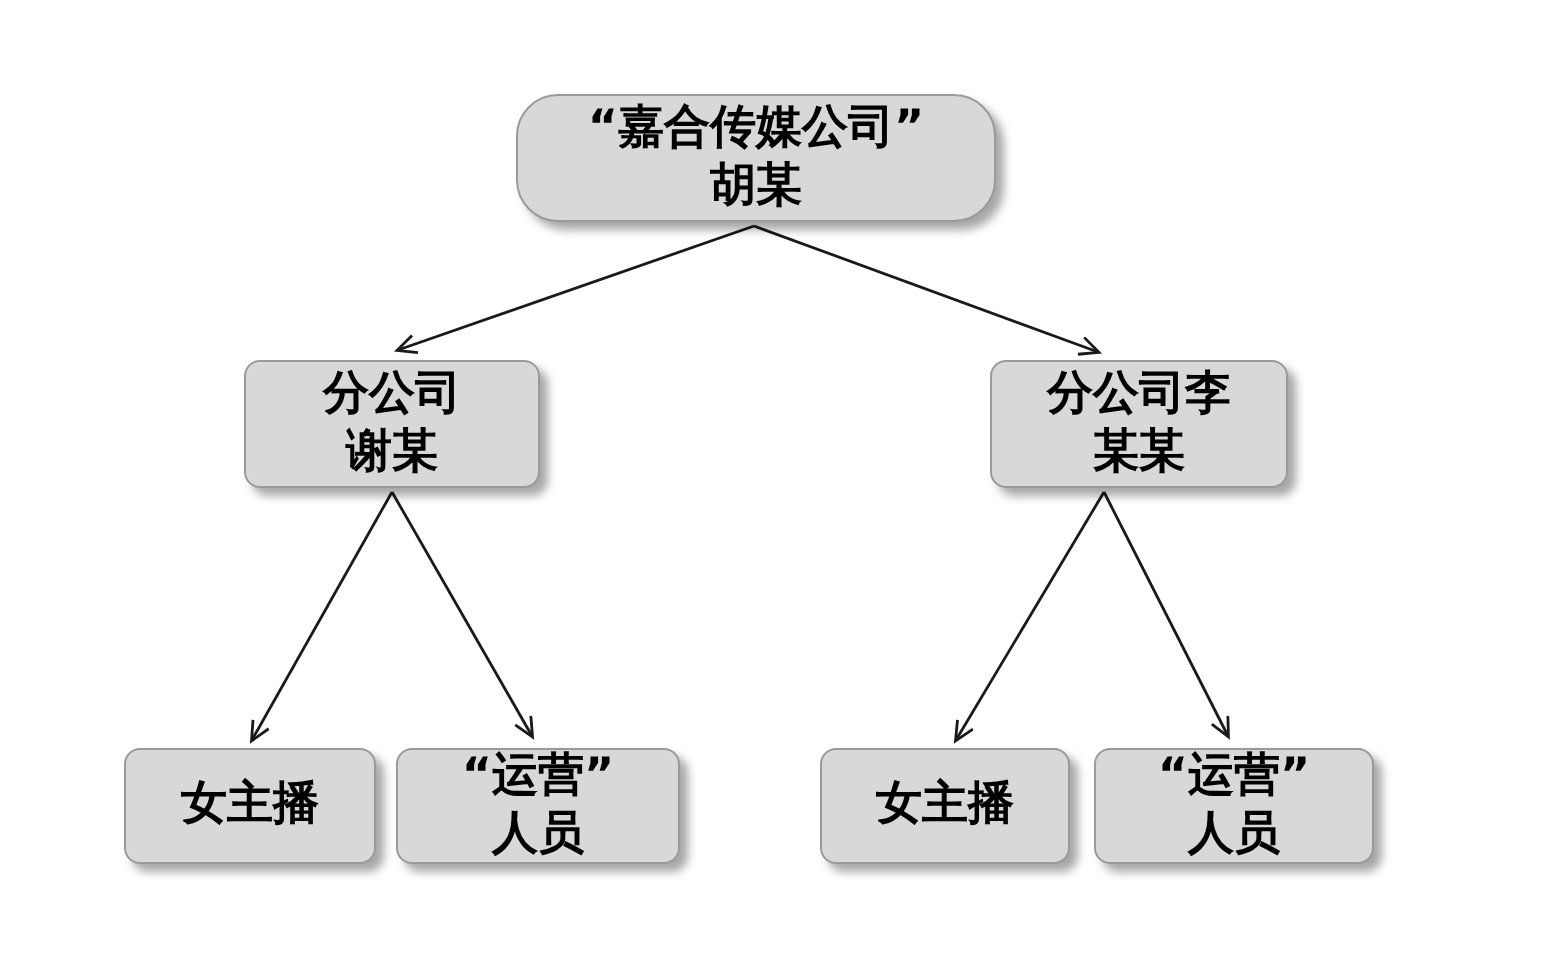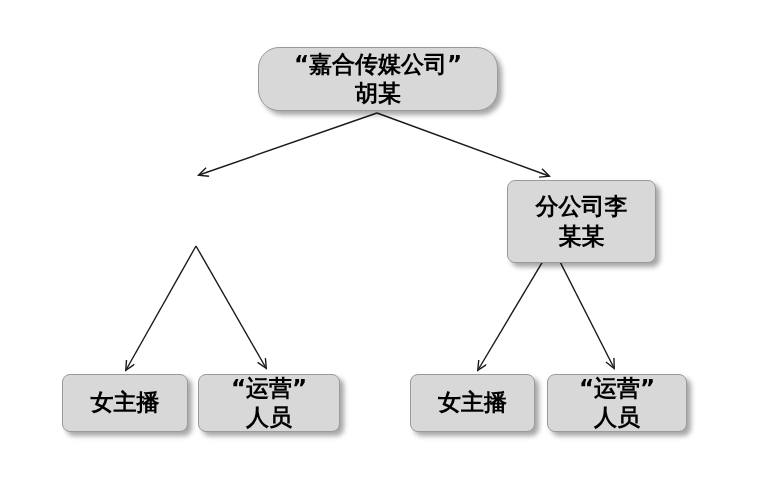--- a/index.html
+++ b/index.html
@@ -35,21 +35,21 @@
     border: 1px solid #9a9a9a;
     border-radius: 8px;
     box-shadow: 4px 4px 5px rgba(0,0,0,0.35);
     color: #000000;
     font-weight: bold;
     font-size: 23px;
     line-height: 1.28;
   }
   .node-root        { left: 258px; top: 47px;  width: 240px; height: 64px; border-radius: 21px; }
   .node-branch-left { left: 122px; top: 180px; width: 148px; height: 64px; }
-  .node-branch-right{ left: 507px; top: 180px; width: 149px; height: 83px; }
+  .node-branch-right{ left: 495px; top: 180px; width: 149px; height: 64px; }
   .node-anchor-left { left: 62px;  top: 374px; width: 126px; height: 58px; }
   .node-ops-left    { left: 198px; top: 374px; width: 142px; height: 58px; }
   .node-anchor-right{ left: 410px; top: 374px; width: 125px; height: 58px; }
   .node-ops-right   { left: 547px; top: 374px; width: 140px; height: 58px; }
   .edge {
     stroke: #1a1a1a;
     stroke-width: 1.4;
     fill: none;
   }
 </style>
@@ -68,20 +68,22 @@
     <line class="edge" x1="377" y1="113" x2="549" y2="176" marker-end="url(#arrowhead)"></line>
     <line class="edge" x1="196" y1="246" x2="126" y2="370" marker-end="url(#arrowhead)"></line>
     <line class="edge" x1="196" y1="246" x2="266" y2="368" marker-end="url(#arrowhead)"></line>
     <line class="edge" x1="552" y1="246" x2="478" y2="370" marker-end="url(#arrowhead)"></line>
     <line class="edge" x1="552" y1="246" x2="614" y2="368" marker-end="url(#arrowhead)"></line>
   </svg>
 
   <div class="node node-root">“嘉合传媒公司”
 胡某</div>
 
+  <div class="node node-branch-left">分公司
+谢某</div>
 
   <div class="node node-branch-right">分公司李
 某某</div>
 
   <div class="node node-anchor-left">女主播</div>
 
   <div class="node node-ops-left">“运营”
 人员</div>
 
   <div class="node node-anchor-right">女主播</div>

